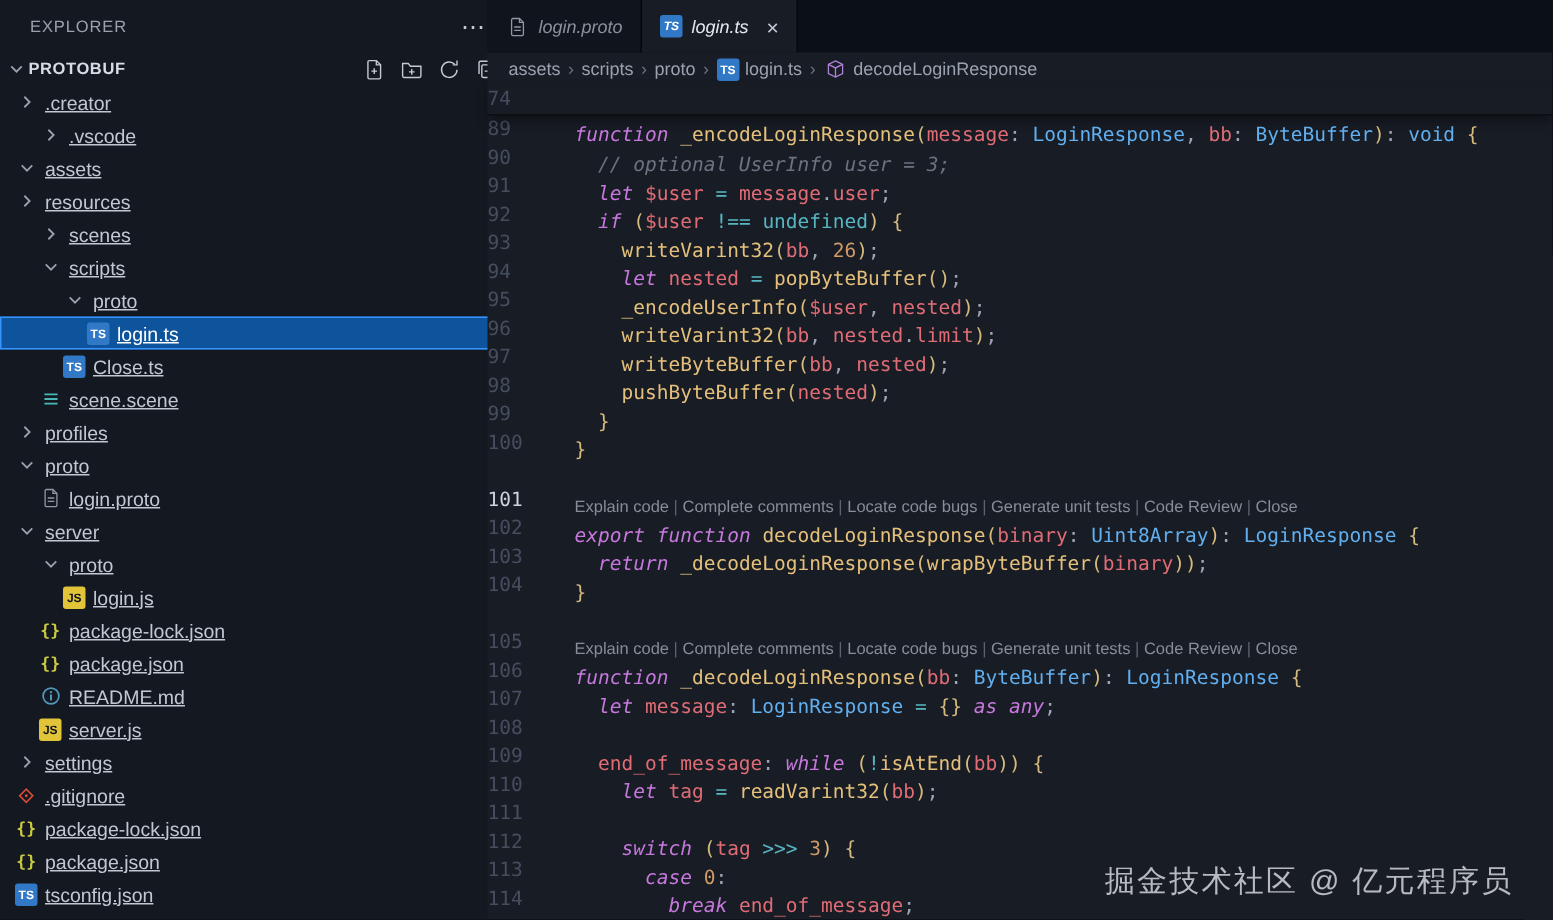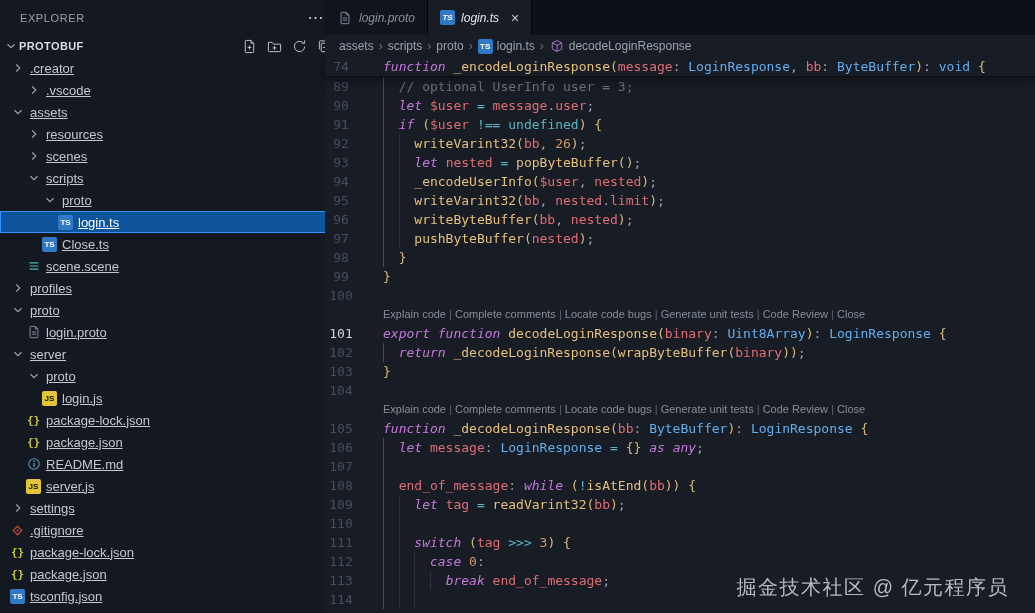--- a/index.html
+++ b/index.html
@@ -42,32 +42,32 @@
        background:#10151d;color:#8a919c;border-right:1px solid #05070b;cursor:pointer;}
   .tab.active{background:#181c25;color:#e4e8ee;}
   .tab .close{font-style:normal;font-size:14px;margin-left:6px;color:#c5cad3;cursor:pointer;}
   .breadcrumbs{height:22px;flex:none;display:flex;align-items:center;gap:5px;padding:0 14px;font-size:12px;color:#9aa2b0;}
   .crumb{display:flex;align-items:center;gap:4px;cursor:pointer;}
   .crumb-sep{color:#6b7280;cursor:default;}
   .sticky{flex:none;background:#181c25;border-bottom:1px solid rgba(0,0,0,.5);box-shadow:0 4px 8px rgba(0,0,0,.38);position:relative;z-index:3;}
   .codearea{flex:1;overflow:hidden;position:relative;}
 
   .cline{display:flex;height:19px;}
-  .ln{width:32px;flex:none;text-align:center;color:#454e5f;font:13px/19px "DejaVu Sans Mono",monospace;user-select:none;cursor:pointer;}
+  .ln{width:32px;flex:none;text-align:left;color:#454e5f;font:13px/19px "DejaVu Sans Mono",monospace;user-select:none;cursor:pointer;}
   .ln.active{color:#cdd3dd;}
-  .ctext{position:relative;flex:1;padding-left:26px;font:13px/19px "DejaVu Sans Mono",monospace;white-space:pre;color:#abb2bf;cursor:text;}
+  .ctext{position:relative;flex:1;padding-left:26px;font:13px/19px "DejaVu Sans Mono",monospace;white-space:pre;color:#abb2bf;cursor:text;margin-top:24px;}
   .guide{position:absolute;top:0;bottom:0;width:1px;background:#2a3140;}
   .guide.g0{background:var(--c-guide_active);opacity:.55;}
 
   .tk-kw{color:var(--c-keyword);font-style:italic;}
   .tk-fn{color:var(--c-function);}
   .tk-type{color:var(--c-type);}
   .tk-varr{color:var(--c-variable);}
   .tk-num{color:var(--c-number);}
-  .tk-cmt{color:var(--c-comment);}
+  .tk-cmt{color:var(--c-comment);font-style:italic;}
   .tk-op{color:var(--c-operator);}
   .tk-brk{color:var(--c-bracket);}
   .tk-pun{color:var(--c-punctuation);}
   .tk-lbl{color:var(--c-label);}
   .tk-pln{color:#abb2bf;}
 
   .lensline{font:11px/19px "Liberation Sans",sans-serif;color:#868d98;white-space:pre;}
   .lenslink{cursor:pointer;}
   .lenssep{color:#5b6370;}
 
@@ -144,21 +144,21 @@
         <div class="titem" style="padding-left: 8px;">
           <span class="slot">
             <span class="twisty open">
               <svg width="14" height="14" viewBox="0 0 16 16">
                 <path d="M6 4l4 4-4 4" fill="none" stroke="currentColor" stroke-width="1.4"></path>
               </svg>
             </span>
           </span>
           <span class="tlabel">assets</span>
         </div>
-        <div class="titem" style="padding-left: 24px;">
+        <div class="titem" style="padding-left: 8px;">
           <span class="slot">
             <span class="twisty">
               <svg width="14" height="14" viewBox="0 0 16 16">
                 <path d="M6 4l4 4-4 4" fill="none" stroke="currentColor" stroke-width="1.4"></path>
               </svg>
             </span>
           </span>
           <span class="tlabel">resources</span>
         </div>
         <div class="titem" style="padding-left: 24px;">

